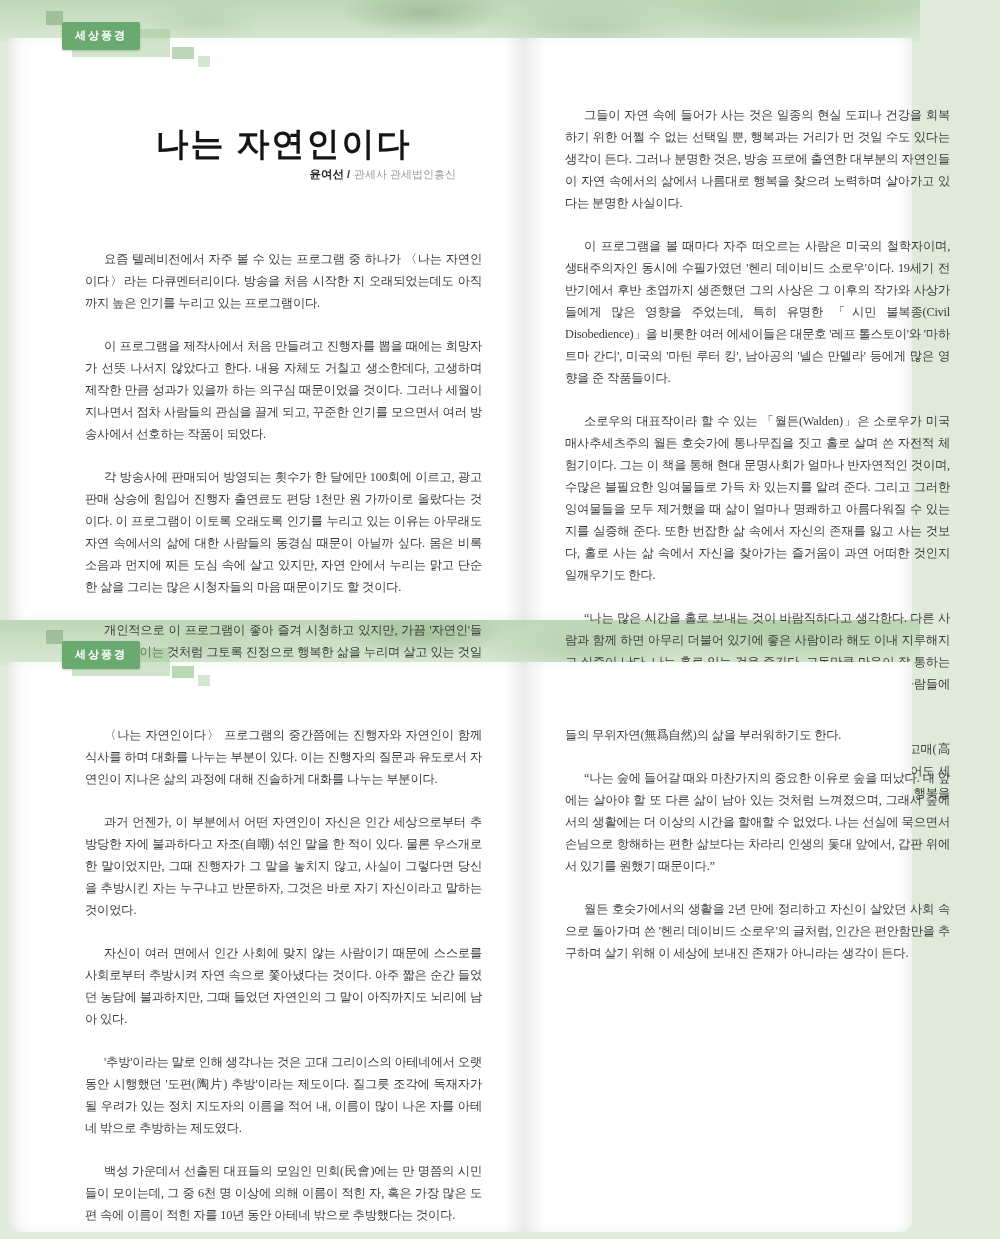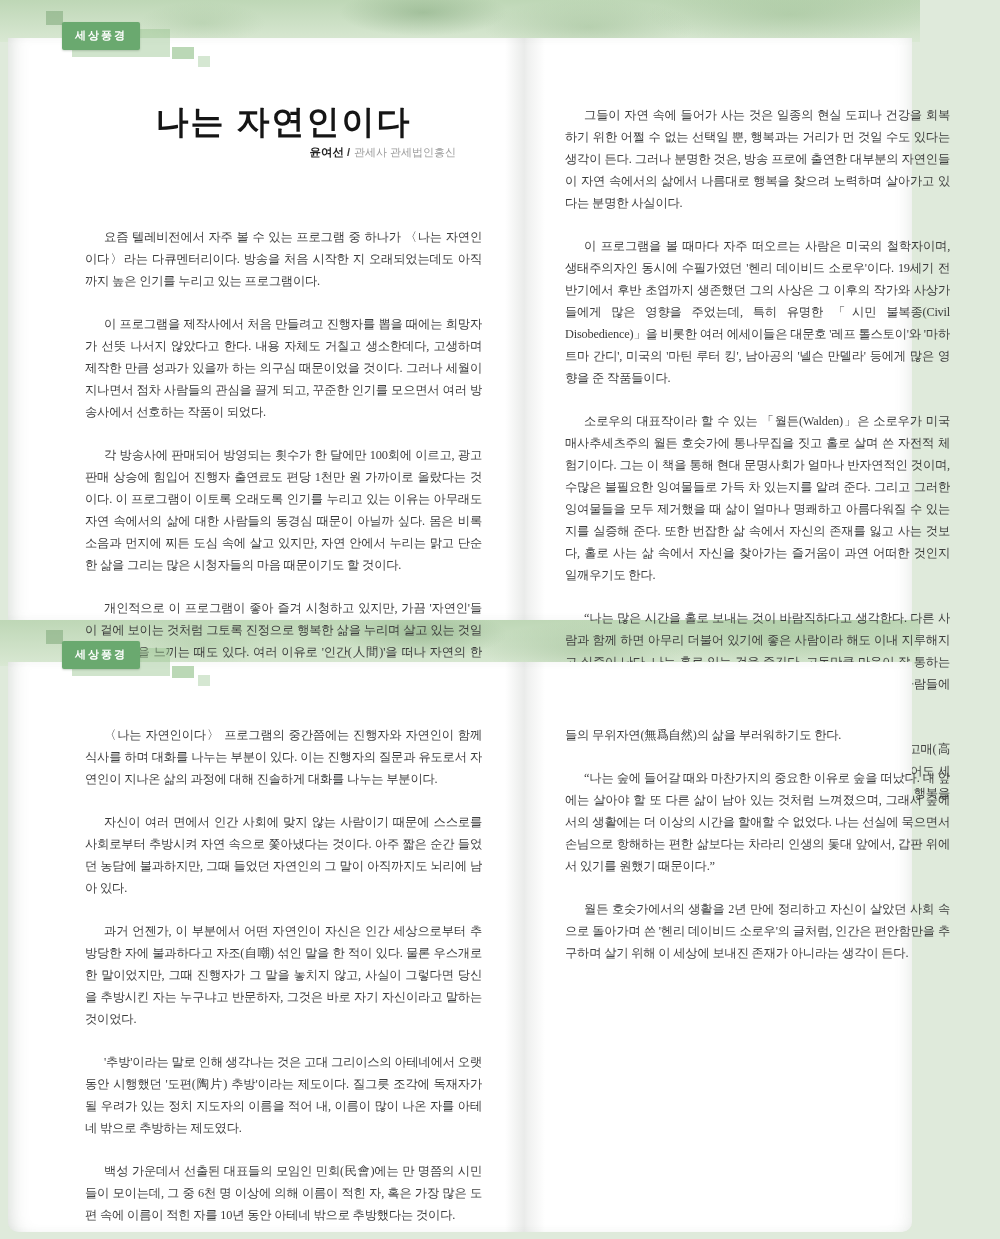--- a/index.html
+++ b/index.html
@@ -64,21 +64,21 @@
   .sq-b { position:absolute; right:-54px; bottom:-9px; width:22px; height:12px; background:rgba(150,195,143,0.65); }
   .sq-c { position:absolute; right:-70px; bottom:-17px; width:12px; height:11px; background:rgba(172,207,165,0.5); }
 
   .col { position:absolute; }
   #spread1 .col-left  { left:77px;  top:0;    width:397px; }
   #spread1 .col-right { left:557px; top:66px; width:385px; }
   #spread2 .col-left  { left:77px;  top:62px; width:397px; }
   #spread2 .col-right { left:557px; top:62px; width:385px; }
 
   .article-title {
-    margin-top:62px;
+    margin-top:84px;
     text-align:center;
     font-family:"Liberation Sans", sans-serif;
     font-weight:800;
     font-size:33px;
     letter-spacing:2px;
     color:#151515;
   }
   .byline {
     text-align:right;
     padding-right:26px;
@@ -152,22 +152,22 @@
     <div class="tab">세상풍경</div>
     <div class="sq-b"></div>
     <div class="sq-c"></div>
   </div>
 
   <div class="page">
     <div class="gutter"></div>
 
     <div class="col col-left">
       <p class="body-p">〈나는 자연인이다〉 프로그램의 중간쯤에는 진행자와 자연인이 함께 식사를 하며 대화를 나누는 부분이 있다. 이는 진행자의 질문과 유도로서 자연인이 지나온 삶의 과정에 대해 진솔하게 대화를 나누는 부분이다.</p>
+      <p class="body-p">과거 언젠가, 이 부분에서 어떤 자연인이 자신은 인간 세상으로부터 추방당한 자에 불과하다고 자조(自嘲) 섞인 말을 한 적이 있다. 물론 우스개로 한 말이었지만, 그때 진행자가 그 말을 놓치지 않고, 사실이 그렇다면 당신을 추방시킨 자는 누구냐고 반문하자, 그것은 바로 자기 자신이라고 말하는 것이었다.</p>
       <p class="body-p">자신이 여러 면에서 인간 사회에 맞지 않는 사람이기 때문에 스스로를 사회로부터 추방시켜 자연 속으로 쫓아냈다는 것이다. 아주 짧은 순간 들었던 농담에 불과하지만, 그때 들었던 자연인의 그 말이 아직까지도 뇌리에 남아 있다.</p>
-      <p class="body-p">과거 언젠가, 이 부분에서 어떤 자연인이 자신은 인간 세상으로부터 추방당한 자에 불과하다고 자조(自嘲) 섞인 말을 한 적이 있다. 물론 우스개로 한 말이었지만, 그때 진행자가 그 말을 놓치지 않고, 사실이 그렇다면 당신을 추방시킨 자는 누구냐고 반문하자, 그것은 바로 자기 자신이라고 말하는 것이었다.</p>
       <p class="body-p">'추방'이라는 말로 인해 생각나는 것은 고대 그리이스의 아테네에서 오랫동안 시행했던 '도편(陶片) 추방'이라는 제도이다. 질그릇 조각에 독재자가 될 우려가 있는 정치 지도자의 이름을 적어 내, 이름이 많이 나온 자를 아테네 밖으로 추방하는 제도였다.</p>
       <p class="body-p">백성 가운데서 선출된 대표들의 모임인 민회(民會)에는 만 명쯤의 시민들이 모이는데, 그 중 6천 명 이상에 의해 이름이 적힌 자, 혹은 가장 많은 도편 속에 이름이 적힌 자를 10년 동안 아테네 밖으로 추방했다는 것이다.</p>
 
     </div>
 
     <div class="col col-right">
       <p class="body-p cont">들의 무위자연(無爲自然)의 삶을 부러워하기도 한다.</p>
       <p class="body-p">“나는 숲에 들어갈 때와 마찬가지의 중요한 이유로 숲을 떠났다. 내 앞에는 살아야 할 또 다른 삶이 남아 있는 것처럼 느껴졌으며, 그래서 숲에서의 생활에는 더 이상의 시간을 할애할 수 없었다. 나는 선실에 묵으면서 손님으로 항해하는 편한 삶보다는 차라리 인생의 돛대 앞에서, 갑판 위에 서 있기를 원했기 때문이다.”</p>
       <p class="body-p">월든 호숫가에서의 생활을 2년 만에 정리하고 자신이 살았던 사회 속으로 돌아가며 쓴 '헨리 데이비드 소로우'의 글처럼, 인간은 편안함만을 추구하며 살기 위해 이 세상에 보내진 존재가 아니라는 생각이 든다.</p>
     </div>

